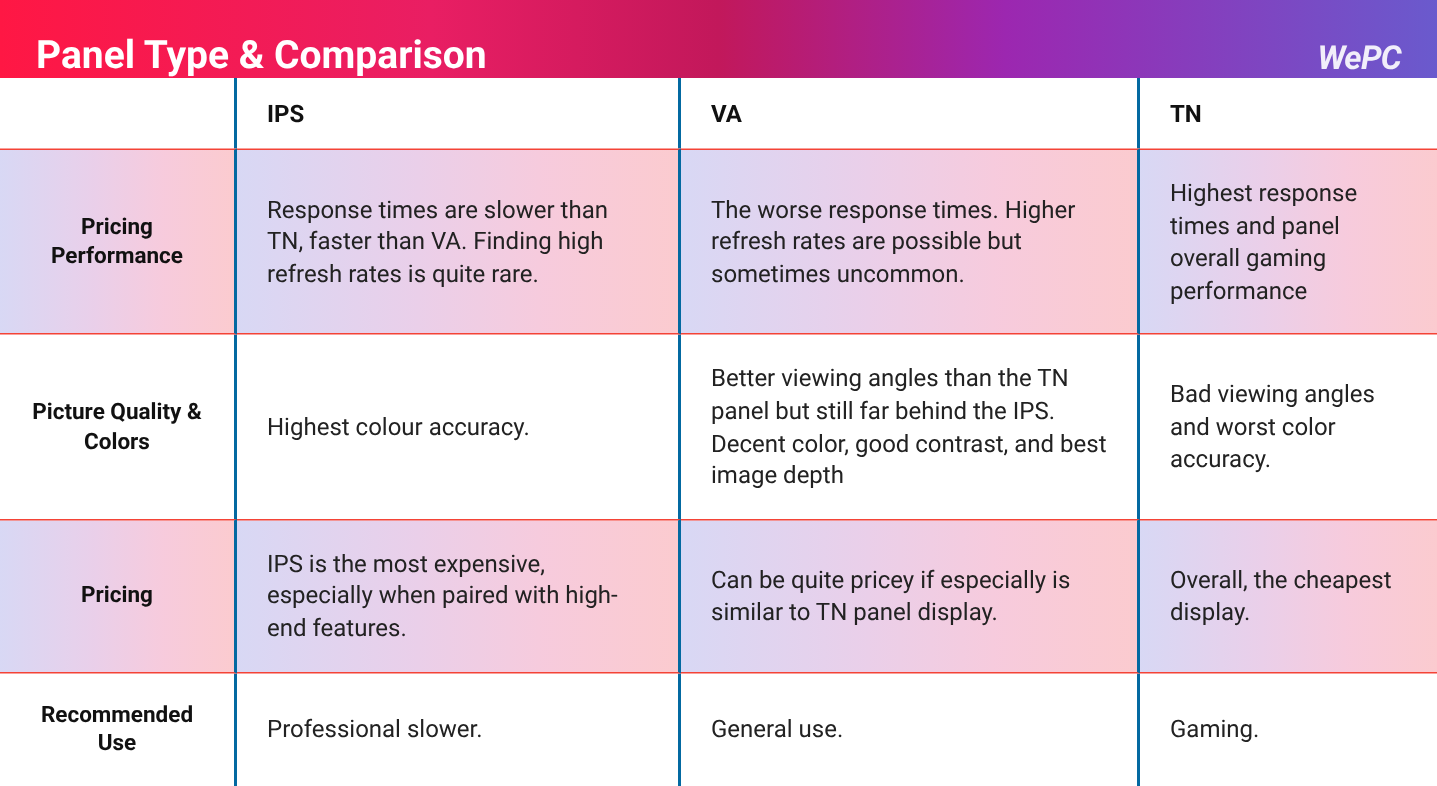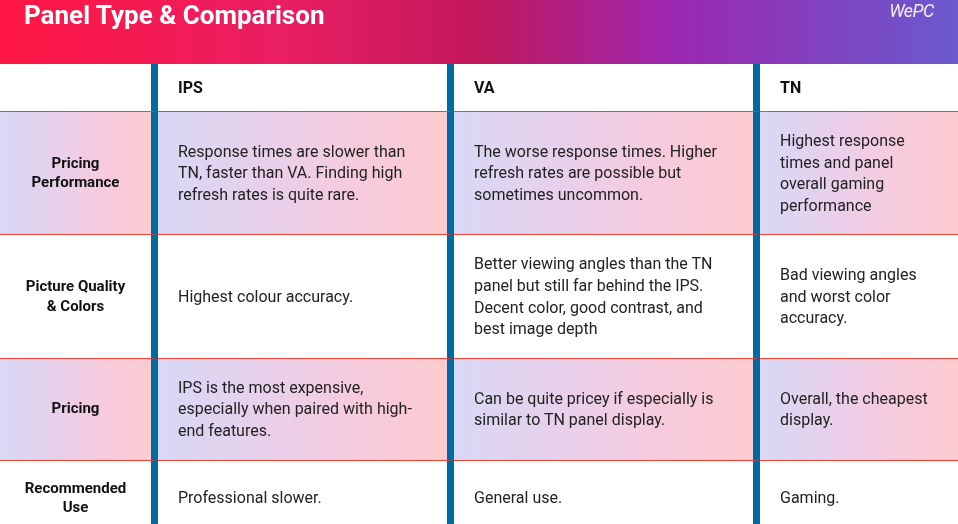--- a/index.html
+++ b/index.html
@@ -1,24 +1,24 @@
 <!DOCTYPE html>
 <html><head>
 <meta charset="utf-8">
 <style>
 *{box-sizing:border-box;margin:0;padding:0}
 body{font-family:-apple-system,BlinkMacSystemFont,"Segoe UI",Roboto,sans-serif;width:958px;height:524px;background:#fff;overflow:hidden}
-.header{height:64px;background:linear-gradient(90deg,#ff1744 0%,#e91e63 30%,#c2185b 50%,#9c27b0 70%,#6a5acd 100%);display:flex;align-items:flex-start;justify-content:space-between;padding:0 24px}
+.header{height:52px;background:linear-gradient(90deg,#ff1744 0%,#e91e63 30%,#c2185b 50%,#9c27b0 70%,#6a5acd 100%);display:flex;align-items:flex-end;justify-content:space-between;padding:0 24px}
 .title{color:#fff;font-size:26px;font-weight:700}
-.logo{color:rgba(255,255,255,0.9);font-size:18px;font-weight:400;font-style:italic;letter-spacing:-0.5px}
+.logo{color:rgba(255,255,255,0.9);font-size:22px;font-weight:700;font-style:italic;letter-spacing:-0.5px}
 .table{display:grid;grid-template-columns:158px 296px 306px 198px}
 .cell{padding:18px 20px;display:flex;align-items:center;font-size:16px;color:#222;line-height:1.35}
 .hcell{padding:14px 20px;font-weight:700;font-size:16px;color:#111}
 .rowlabel{font-weight:700;text-align:center;justify-content:center;font-size:15px;line-height:1.3;color:#111}
-.vline{border-right:7px solid #0369a1}
+.vline{border-right:2px solid #0369a1}
 .shaded{position:relative}
 .shaded::before{content:"";position:absolute;inset:0;background:linear-gradient(90deg,#b8b8ec 0%,#d8a8d8 40%,#f0a0c0 70%,#f8a0a8 100%);opacity:0.55;z-index:-1}
 .redtop{border-top:1.5px solid #f44336}
 .redbot{border-bottom:1.5px solid #f44336}
 </style>
 </head>
 <body>
 
 <div class="header">
   <div class="title">Panel Type &amp; Comparison</div>

